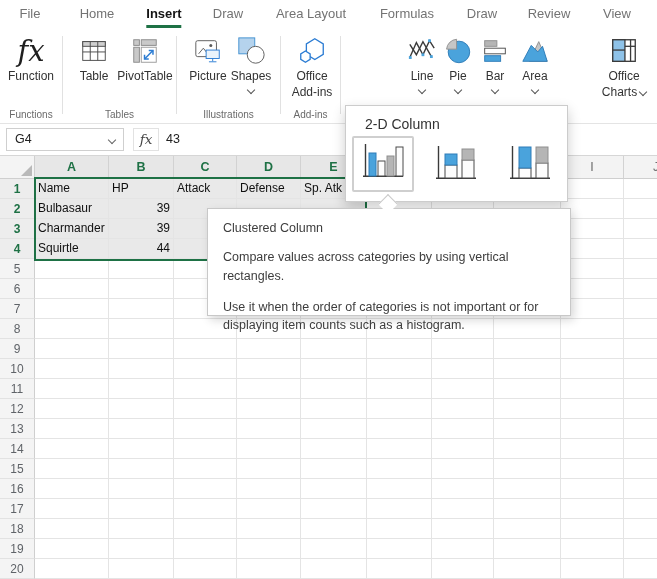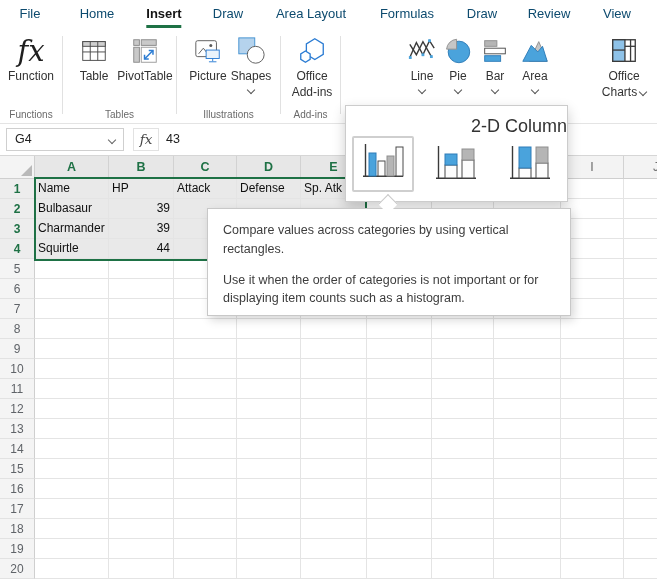--- a/index.html
+++ b/index.html
@@ -1,21 +1,21 @@
 <!DOCTYPE html>
 <html><head>
 <meta charset="utf-8">
 <style>
   html,body{margin:0;padding:0;background:#fff;}
   .screen{position:relative;width:657px;height:579px;overflow:hidden;background:#fff;
     font-family:"Liberation Sans", sans-serif;-webkit-font-smoothing:antialiased;}
 
   
   #tabbar{position:absolute;left:0;top:0;width:657px;height:28px;background:#fff;z-index:20;}
-  .tab{position:absolute;top:6px;transform:translateX(-50%);font-size:13px;color:#0c4a6e;
+  .tab{position:absolute;top:6px;transform:translateX(-50%);font-size:13px;color:#737373;
     padding-bottom:4px;white-space:nowrap;cursor:default;}
   .tab.active{color:#141414;font-weight:700;border-bottom:3px solid #1e7145;}
 
   
   #ribbon{position:absolute;left:0;top:28px;width:657px;height:95px;background:#fff;
     border-bottom:1px solid #e4e4e4;z-index:18;}
   .rbtn{position:absolute;top:1px;display:flex;flex-direction:column;align-items:center;height:76px;}
   .rbtn .ric{margin-top:6px;height:32px;display:flex;align-items:center;justify-content:center;}
   .rlabel{margin-top:2px;font-size:12px;color:#333;white-space:nowrap;line-height:14px;text-align:center;}
   .chev{display:inline-block;width:5px;height:5px;border-right:1.4px solid #555;
@@ -56,21 +56,21 @@
     border-bottom:1px solid #e4e4e4;font-size:12px;color:#101010;padding:0 3px;line-height:19px;
     white-space:nowrap;overflow:hidden;}
   .cell.sel{background:#e9e9e9;}
   .cell.num{text-align:right;}
   #sel-border{position:absolute;left:34px;top:177px;width:333px;height:84px;box-sizing:border-box;
     border:2px solid #1e7145;z-index:6;pointer-events:none;}
 
   
   #chartmenu{position:absolute;left:345px;top:105px;width:223px;height:97px;box-sizing:border-box;
     background:#fff;border:1px solid #ccc;box-shadow:0 5px 12px rgba(0,0,0,.2);z-index:40;}
-  .dd-title{margin:10px 0 0 19px;font-size:18px;color:#333;text-align:right;}
+  .dd-title{margin:10px 0 0 19px;font-size:14px;color:#333;}
   .dd-options{position:absolute;left:6px;top:30px;display:flex;align-items:flex-start;}
   .dd-opt{padding:5px;margin-right:14px;border:2px solid transparent;}
   .dd-opt.selected{border:2px solid #cfcfcf;border-radius:2px;background:#fff;padding:3px 6px 5px 6px;margin-right:12px;}
   #notch{position:absolute;left:381px;top:197px;width:13px;height:13px;background:#fff;
     border-top:1px solid #c8c8c8;border-left:1px solid #c8c8c8;transform:rotate(45deg);z-index:46;}
 
   
   #tooltip{position:absolute;left:207px;top:208px;width:364px;height:108px;box-sizing:border-box;
     background:#fff;border:1px solid #c8c8c8;box-shadow:3px 4px 9px rgba(0,0,0,.16);z-index:44;
     padding:12px 15px;font-size:12.5px;color:#3d3d3d;}
@@ -548,17 +548,18 @@
           <rect x="12" y="4" width="12" height="21" fill="#4aa3dc" stroke="#2e7cb8"></rect>
           <rect x="29" y="20" width="12" height="15" fill="#fdfdfd" stroke="#4a4a4a"></rect>
           <rect x="29" y="4" width="12" height="16" fill="#b5b5b5" stroke="#8f8f8f"></rect>
         </svg>
       </div>
     </div>
   </div>
   <div id="notch"></div>
 
   <div id="tooltip">
+    <div class="tt-title">Clustered Column</div>
     <div class="tt-body">Compare values across categories by using vertical rectangles.</div>
     <div class="tt-body">Use it when the order of categories is not important or for displaying item counts such as a histogram.</div>
   </div>
 
 </div>
 
 </body></html>

